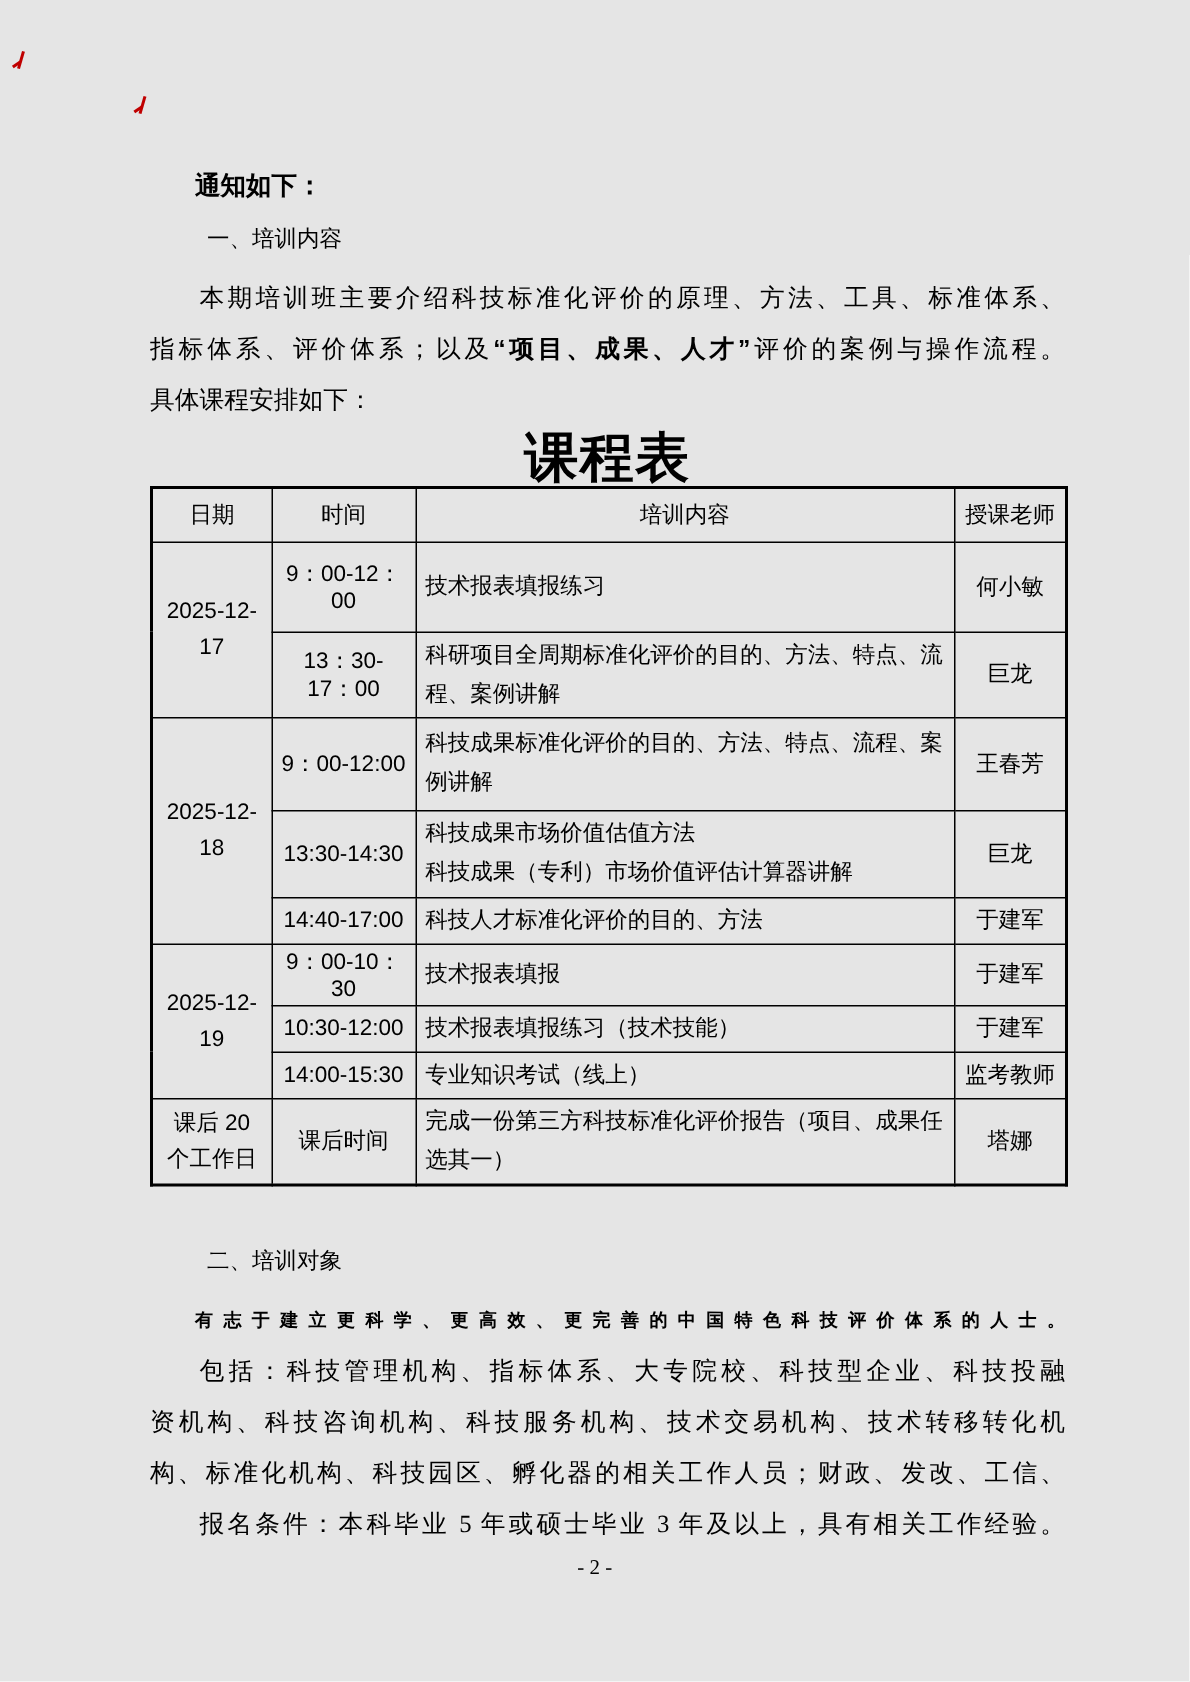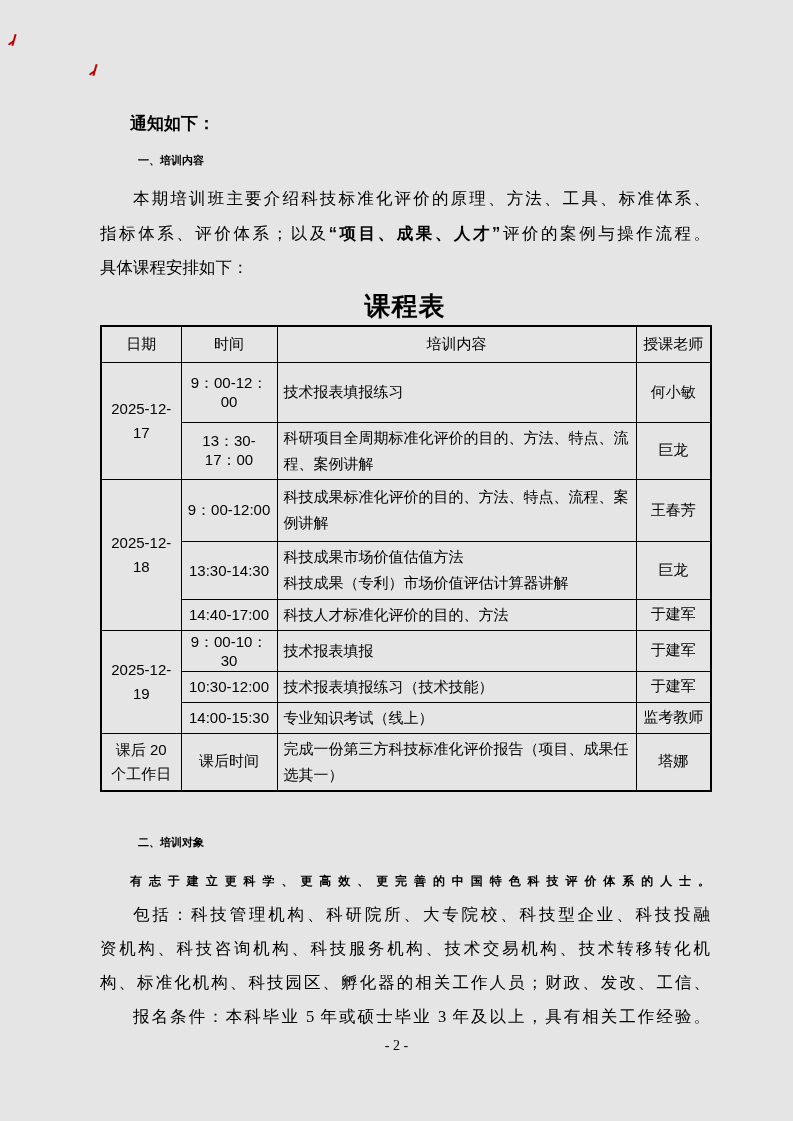--- a/index.html
+++ b/index.html
@@ -20,34 +20,34 @@
 
   .content{position:absolute;left:100px;top:112px;width:610px;}
 
   .notice{
     font-family:"Liberation Sans","DejaVu Sans",sans-serif;
     font-weight:bold;font-size:17px;line-height:24px;
     padding-left:30px;margin:0 0 12px 0;
   }
   .section-heading{
     font-family:"Liberation Sans","DejaVu Sans",sans-serif;
-    font-weight:bold;font-size:11px;line-height:24px;
+    font-weight:normal;font-size:15px;line-height:24px;
     padding-left:38px;margin:0 0 10px 0;
   }
   .bodyline{
     font-size:16.5px;line-height:34px;margin:0;
     text-align:justify;
   }
   .stretch{text-align-last:justify;}
   .indent{padding-left:33px;}
   .boldseg{font-family:"Liberation Sans","DejaVu Sans",sans-serif;font-weight:bold;}
 
   .table-title{
     font-family:"Liberation Sans","DejaVu Sans",sans-serif;
-    font-weight:bold;font-size:26px;line-height:30px;
+    font-weight:bold;font-size:36px;line-height:30px;
     text-align:center;margin:6px 0 4px 0;letter-spacing:1px;
   }
 
   table.course{
     width:610px;border-collapse:collapse;table-layout:fixed;
     border:2px solid #000;
     font-family:"Liberation Sans","DejaVu Sans",sans-serif;
     font-size:15px;
   }
   table.course th,table.course td{
@@ -173,21 +173,21 @@
         <td class="cell-left">完成一份第三方科技标准化评价报告（项目、成果任选其一）</td>
         <td class="cell-center">塔娜</td>
       </tr>
     </tbody>
       </table>
 
     <p class="section-heading sec2">二、培训对象</p>
 
     <p class="bold-line">有志于建立更科学、更高效、更完善的中国特色科技评价体系的人士。</p>
 
-    <p class="bodyline stretch indent">包括：科技管理机构、科研院所、大专院校、科技型企业、科技投融</p>
+    <p class="bodyline stretch indent">包括：科技管理机构、指标体系、大专院校、科技型企业、科技投融</p>
     <p class="bodyline stretch">资机构、科技咨询机构、科技服务机构、技术交易机构、技术转移转化机</p>
     <p class="bodyline stretch">构、标准化机构、科技园区、孵化器的相关工作人员；财政、发改、工信、</p>
 
     <p class="bodyline stretch indent">报名条件：本科毕业 5 年或硕士毕业 3 年及以上，具有相关工作经验。</p>
 
   </div>
 
   <div class="footer">- 2 -</div>
 
 </div>

